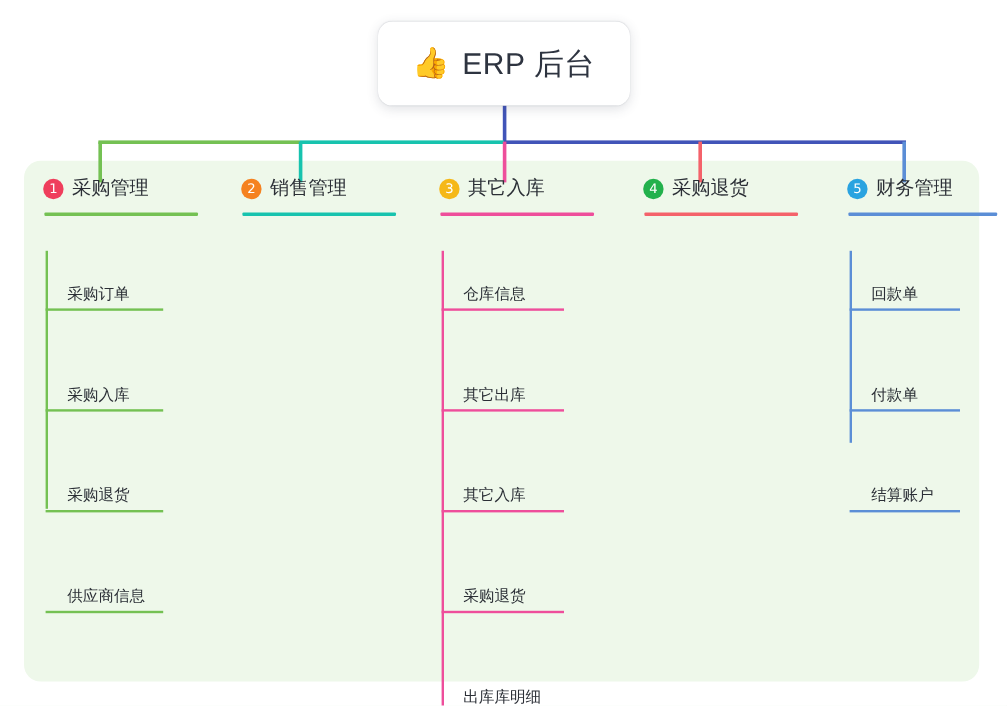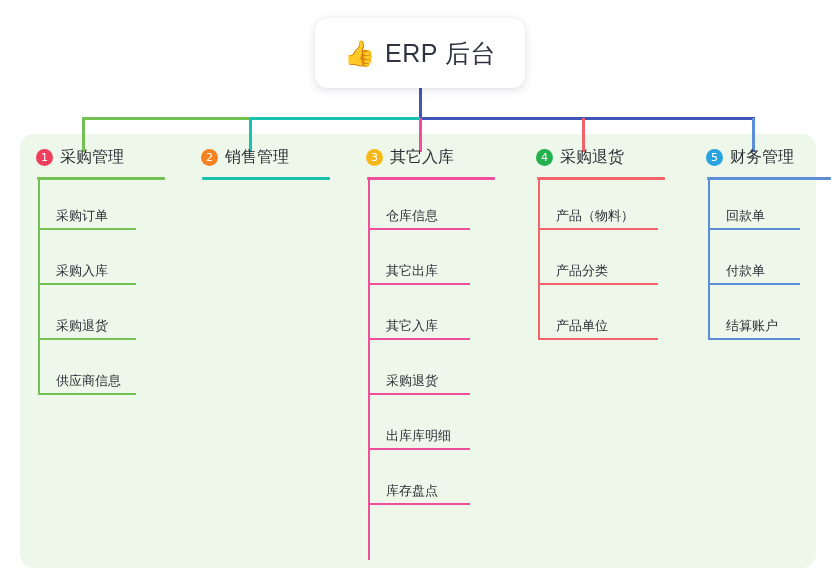--- a/index.html
+++ b/index.html
@@ -109,20 +109,21 @@
   .spine {
     position: absolute;
     left: 18px;
     top: 0;
     width: 2px;
   }
   .leaf {
     position: relative;
     height: 55px;
     box-sizing: border-box;
+    margin-top: 29px;
   }
   .leaf-label {
     position: absolute;
     left: 36px;
     bottom: 10px;
     font-size: 13px;
     color: #2b2f36;
     white-space: nowrap;
   }
   .leaf-rule {
@@ -223,35 +224,20 @@
             <div class="leaf-rule" style="width: 102px; background: rgb(238, 78, 155);"></div>
           </div>
         </div>
       </div>
       <div class="column" style="left: 520px; width: 170px;">
         <div class="col-head">
           <span class="badge" style="background: rgb(34, 177, 76);">4</span>
           <span class="col-title">采购退货</span>
         </div>
         <div class="col-rule" style="width: 128px; background: rgb(244, 98, 106); margin-left: 17px;"></div>
-        <div class="col-body" style="height: 165px;">
-          <div class="spine" style="height: 160px; background: rgb(244, 98, 106);"></div>
-          <div class="leaf">
-            <span class="leaf-label">产品（物料）</span>
-            <div class="leaf-rule" style="width: 120px; background: rgb(244, 98, 106);"></div>
-          </div>
-          <div class="leaf">
-            <span class="leaf-label">产品分类</span>
-            <div class="leaf-rule" style="width: 120px; background: rgb(244, 98, 106);"></div>
-          </div>
-          <div class="leaf">
-            <span class="leaf-label">产品单位</span>
-            <div class="leaf-rule" style="width: 120px; background: rgb(244, 98, 106);"></div>
-          </div>
-        </div>
       </div>
       <div class="column" style="left: 690px; width: 140px;">
         <div class="col-head">
           <span class="badge" style="background: rgb(42, 163, 224);">5</span>
           <span class="col-title">财务管理</span>
         </div>
         <div class="col-rule" style="width: 124px; background: rgb(91, 142, 214); margin-left: 17px;"></div>
         <div class="col-body" style="height: 165px; text-align: center;">
           <div class="spine" style="height: 160px; background: rgb(91, 142, 214);"></div>
           <div class="leaf">

